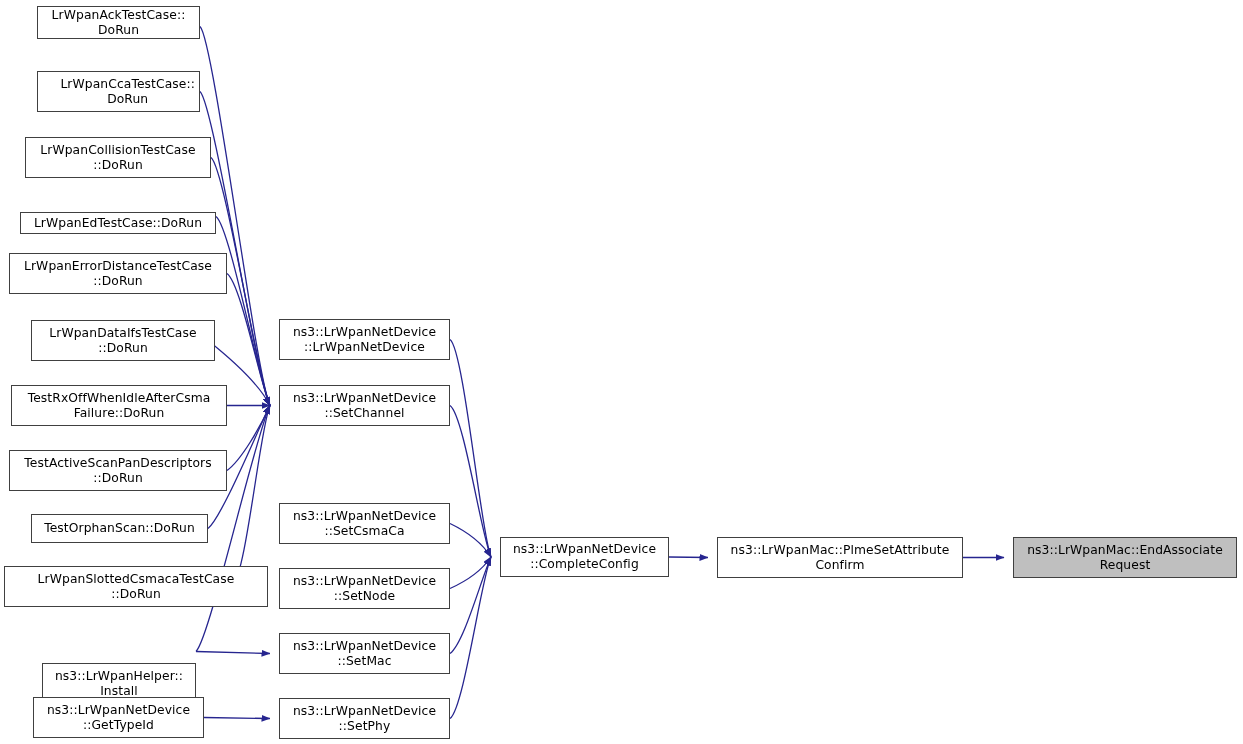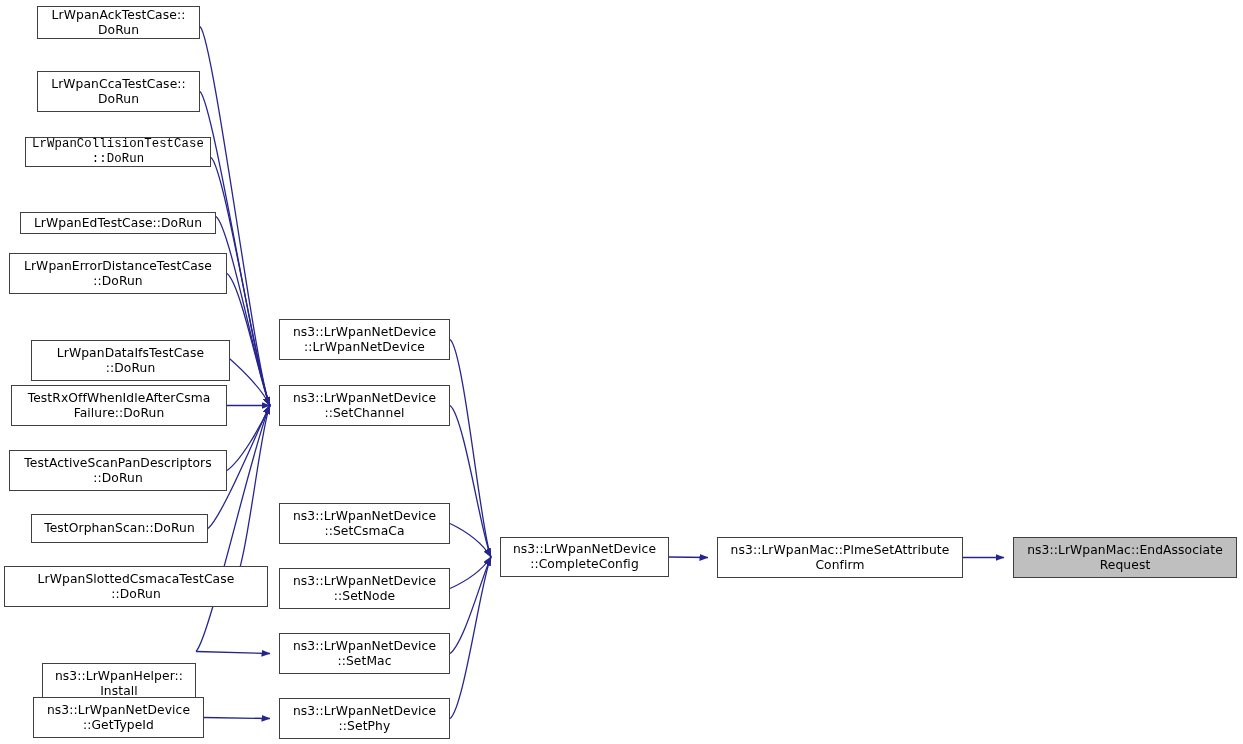--- a/index.html
+++ b/index.html
@@ -44,36 +44,36 @@
         <path d="M450,718.5 C464,708.5 481,579 491,557" marker-end="url(#ah)"></path>
         <path d="M669,557 L708,557.5" marker-end="url(#ah)"></path>
         <path d="M963,557.5 L1004,557.5" marker-end="url(#ah)"></path>
       </g>
   </svg>
   <div id="nodes">
       <div class="node" style="left: 37px; top: 6px; width: 163px; height: 33px;">
         <span>LrWpanAckTestCase::
 DoRun</span>
       </div>
-      <div class="node" style="left: 37px; top: 71px; width: 163px; height: 41px;">
+      <div class="node" style="left: 37px; top: 71px; width: 163px; height: 41px; justify-content: flex-end;">
         <span>LrWpanCcaTestCase::
 DoRun</span>
       </div>
-      <div class="node" style="left: 25px; top: 137px; width: 186px; height: 30px; font-family: Liberation Mono, monospace;">
+      <div class="node" style="left: 25px; top: 137px; width: 186px; height: 41px;">
         <span>LrWpanCollisionTestCase
 ::DoRun</span>
       </div>
       <div class="node" style="left: 20px; top: 212px; width: 196px; height: 22px;">
         <span>LrWpanEdTestCase::DoRun</span>
       </div>
       <div class="node" style="left: 9px; top: 253px; width: 218px; height: 41px;">
         <span>LrWpanErrorDistanceTestCase
 ::DoRun</span>
       </div>
-      <div class="node" style="left: 31px; top: 320px; width: 199px; height: 41px; margin-top: 20px;">
+      <div class="node" style="left: 31px; top: 320px; width: 184px; height: 41px;">
         <span>LrWpanDataIfsTestCase
 ::DoRun</span>
       </div>
       <div class="node" style="left: 11px; top: 385px; width: 216px; height: 41px;">
         <span>TestRxOffWhenIdleAfterCsma
 Failure::DoRun</span>
       </div>
       <div class="node" style="left: 9px; top: 450px; width: 218px; height: 41px;">
         <span>TestActiveScanPanDescriptors
 ::DoRun</span>

